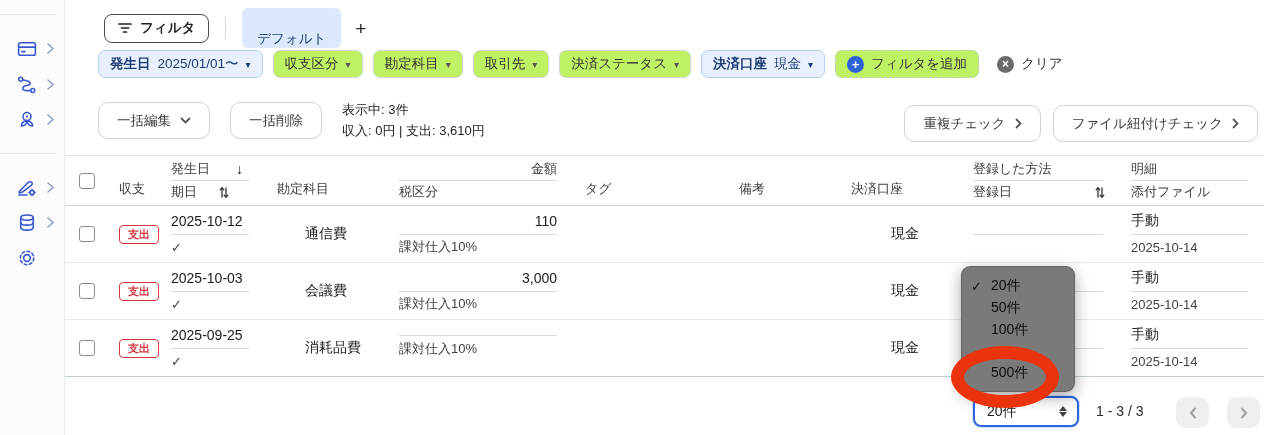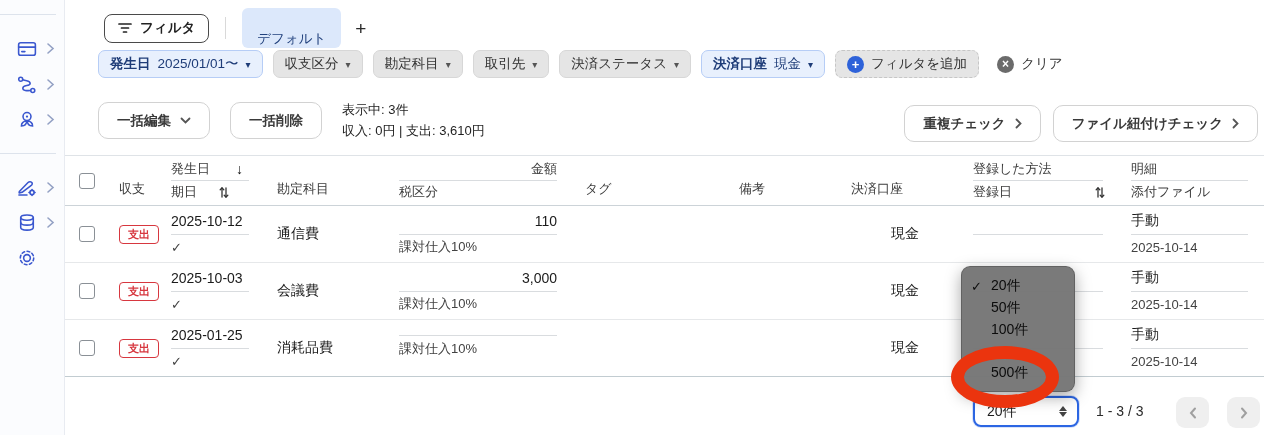--- a/index.html
+++ b/index.html
@@ -17,55 +17,55 @@
 
   
   .row-toolbar { position:absolute; left:104px; top:13px; display:flex; align-items:center; height:30px; }
   .filter-btn { display:inline-flex; align-items:center; gap:8px; height:29px; padding:0 13px; border:1.5px solid #4a4a4a; border-radius:8px; background:#fff; font-size:13.5px; font-weight:600; color:#222; cursor:pointer; }
   .toolbar-sep { width:1px; height:22px; background:#d9d9d9; margin:0 16px; }
   .preset-tab { display:inline-flex; align-items:flex-end; height:40px; padding:0 15px; background:#dce8fb; border-radius:6px; color:#21417d; font-size:13.5px; cursor:pointer; }
   .add-tab { margin-left:14px; font-size:19px; color:#2a2a2a; cursor:pointer; line-height:1; background:none; border:none; }
 
   
   .row-chips { position:absolute; left:98px; top:50px; display:flex; align-items:center; gap:10px; }
-  .chip { display:inline-flex; align-items:center; gap:7px; height:28px; padding:0 11px; border:1px solid #d7d7d7; border-radius:7px; background:#e5e5e5; font-size:13.5px; color:#333; cursor:pointer; white-space:nowrap; }
+  .chip { display:inline-flex; align-items:center; gap:7px; height:28px; padding:0 11px; border:1px solid #d7d7d7; border-radius:7px; background:#bef264; font-size:13.5px; color:#333; cursor:pointer; white-space:nowrap; }
   .chip .caret { font-size:10px; color:#555; }
   .chip.active { background:#e8f0fd; border-color:#b6cdf6; color:#1e3c78; }
   .chip.active .lbl { font-weight:700; }
   .chip.active .caret { color:#1e3c78; }
   .chip.add { border-style:dashed; border-color:#c6c6c6; }
   .plus-circle { width:17px; height:17px; border-radius:50%; background:#2e62d9; color:#fff; display:inline-flex; align-items:center; justify-content:center; font-size:13px; font-weight:700; line-height:1; }
   .clear-btn { display:inline-flex; align-items:center; gap:7px; height:28px; padding:0 6px; background:none; border:none; font-size:13.5px; color:#333; cursor:pointer; margin-left:2px; }
   .x-circle { width:17px; height:17px; border-radius:50%; background:#6b6b6b; color:#fff; display:inline-flex; align-items:center; justify-content:center; font-size:12px; font-weight:700; line-height:1; }
 
   
   .row-actions { position:absolute; left:98px; top:100px; width:1160px; display:flex; justify-content:space-between; align-items:flex-start; }
   .actions-left { display:flex; align-items:center; gap:20px; }
   .actions-right { display:flex; align-items:center; gap:12px; margin-top:5px;padding-left:19px; }
-  .btn { display:inline-flex; align-items:center; gap:9px; height:37px; padding:0 18px; background:#fff; border:1px solid #d2d2d2; border-radius:10px; font-size:13.5px; font-weight:700; color:#3a3a3a; cursor:pointer; white-space:nowrap; }
+  .btn { display:inline-flex; align-items:center; gap:9px; height:37px; padding:0 18px; background:#fff; border:1px solid #d2d2d2; border-radius:10px; font-size:13.5px; font-weight:400; color:#3a3a3a; cursor:pointer; white-space:nowrap; }
   .btn svg { stroke:#555; }
   .stats { font-size:13px; color:#1f1f1f; line-height:1.6; }
 
   
   .tbl { position:absolute; left:65px; top:155px; width:1199px; border-top:1px solid #dfe3e7; }
   .grid-row { display:grid; grid-template-columns:42px 52px 106px 122px 186px 116px 150px 122px 158px 1fr; align-items:stretch; }
   .grid-head { height:50px; border-bottom:1px solid #ccd3d8; font-size:13px; color:#3b3b3b; }
   .grid-data { height:57px; border-bottom:1px solid #e6e8ea; background:#fff; cursor:pointer; }
   .grid-data:last-child { border-bottom:1px solid #c2ccd1; }
   .cell { padding-left:12px; display:flex; align-items:center; overflow:hidden; }
   .cell.end { align-items:flex-end; padding-bottom:7px; }
   .stack { display:flex; flex-direction:column; justify-content:center; height:100%; padding-left:12px; }
   .stack .t { height:45%; display:flex; align-items:center; font-size:14px; color:#1b1b1b; }
   .stack .b { height:45%; display:flex; align-items:center; font-size:13px; color:#424242; }
   .stack .dv { border-top:1px solid #d9dcdf; width:calc(100% - 16px); }
   .stack.hd .t, .stack.hd .b { font-size:13px; color:#3b3b3b; }
   .num { justify-content:flex-end; padding-right:16px; }
   .cbx { appearance:none; width:16px; height:16px; border:1.5px solid #8a9096; border-radius:3px; background:#fff; margin-left:2px; cursor:pointer; }
   .badge { display:inline-flex; align-items:center; justify-content:center; height:19px; padding:0 8px; border:1.5px solid #d7373f; border-radius:4px; color:#d7373f; font-size:11px; font-weight:700; white-space:nowrap; }
-  .acct { font-size:14px; color:#1b1b1b; }
+  .acct { font-size:14px; color:#1b1b1b;margin-left:28px; }
   .wallet-val { padding-left:40px; font-size:14px; color:#1b1b1b; }
   .sort-desc { margin-left:26px; font-size:14px; color:#111; }
   .sort-both { margin-left:22px; display:inline-flex; }
   .sort-right { margin-left:auto; margin-right:14px; display:inline-flex; }
   .checkmark { color:#5a5a5a; }
 
   
   .page-size-select { position:absolute; left:973px; top:396px; width:106px; height:31px; background:#fff; border:2px solid #2c66e3; border-radius:8px; box-shadow:0 0 0 1px rgba(44,102,227,.18); display:flex; align-items:center; padding:0 10px 0 12px; font-size:14px; color:#1c1c1c; cursor:pointer; z-index:40; }
   .stepper { margin-left:auto; display:inline-flex; flex-direction:column; gap:1px; color:#444; }
   .range-label { position:absolute; left:1096px; top:403px; font-size:14px; color:#2b2b2b; }
@@ -394,21 +394,21 @@
     </div>
 
     <div class="grid-row grid-data">
       <div class="cell">
           <input type="checkbox" class="cbx" style="">
         </div>
       <div class="cell">
           <span class="badge">支出</span>
         </div>
       <div class="stack">
-        <span class="t">2025-01-25</span>
+        <span class="t">2025-09-25</span>
         <span class="dv"></span>
         <span class="b checkmark">✓</span>
       </div>
       <div class="cell">
           <span class="acct">消耗品費</span>
         </div>
       <div class="stack">
         <span class="dv"></span>
         <span class="b">課対仕入10%</span>
       </div>

